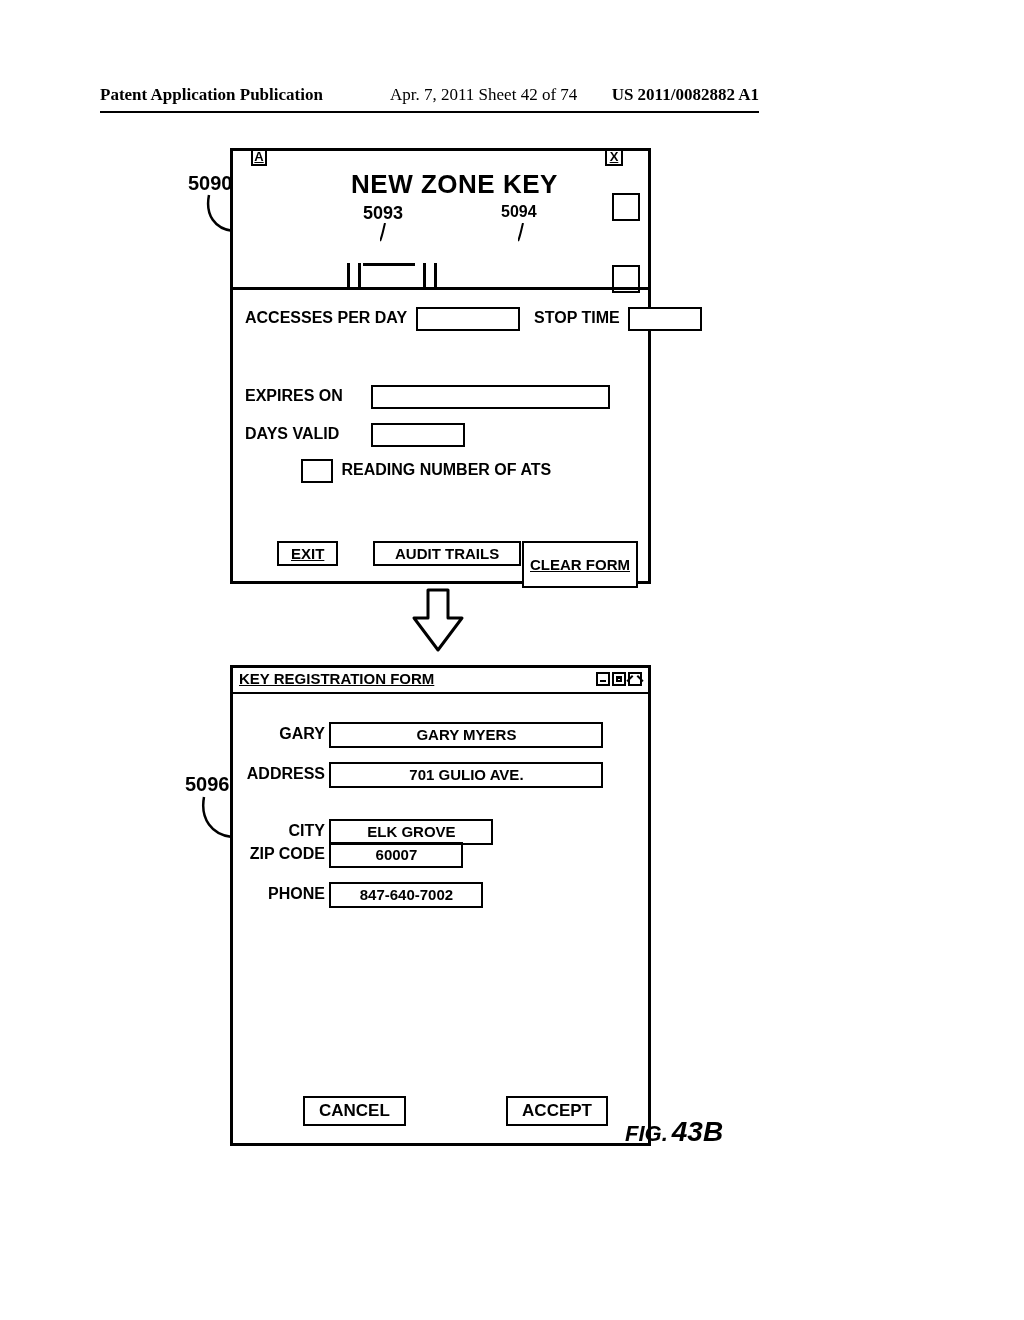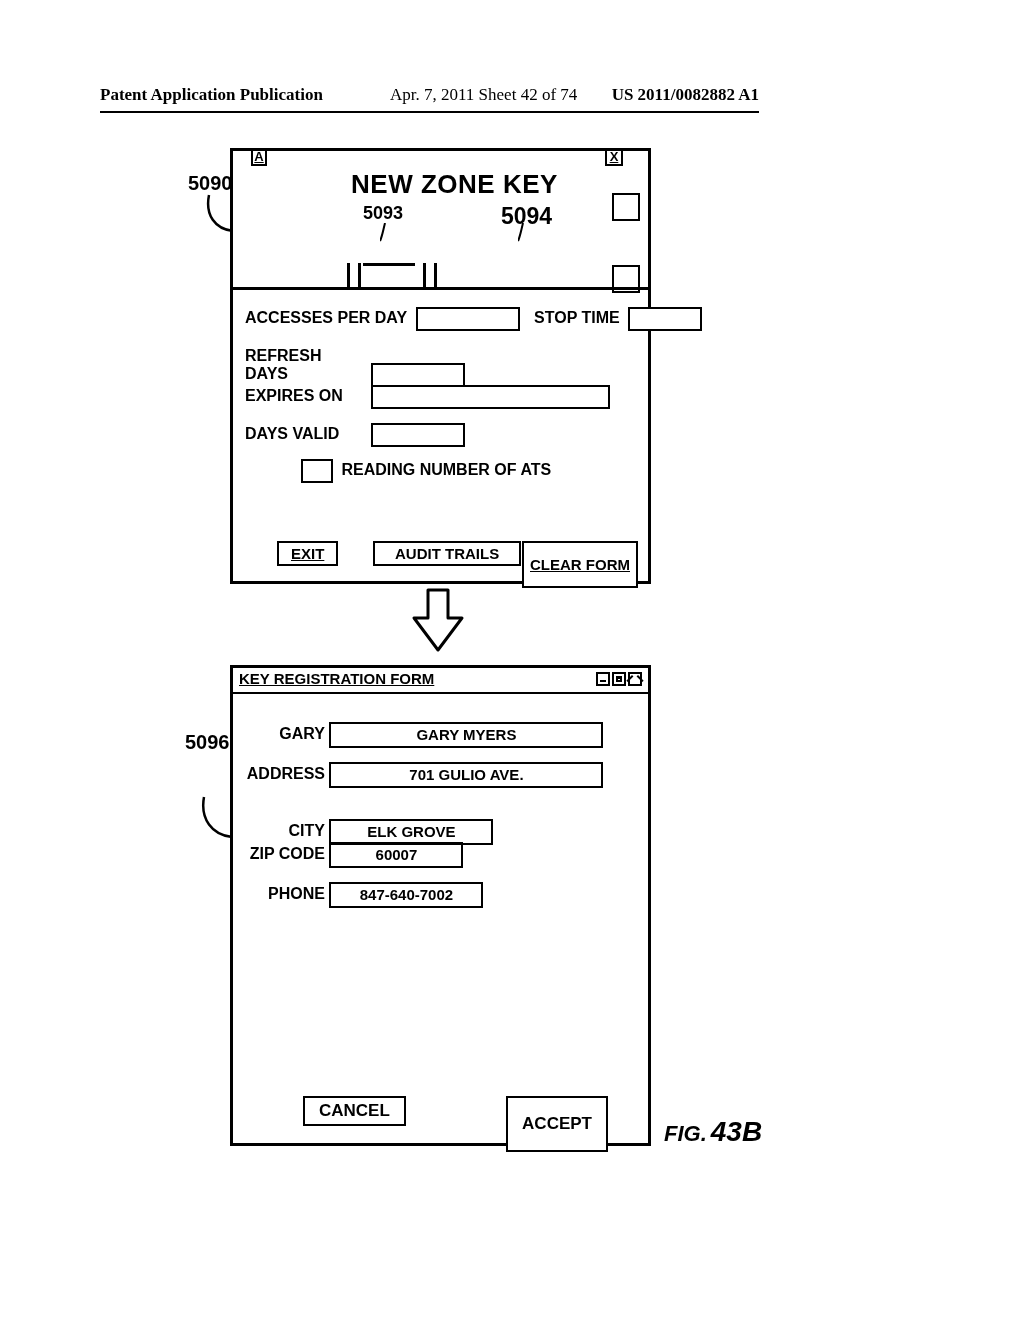--- a/index.html
+++ b/index.html
@@ -102,21 +102,21 @@
 
   .row { position:absolute; left:0; right:0; }
   .row .rlab { display:inline-block; text-align:right; font-family:Arial; font-weight:bold; font-stretch:condensed; font-size:16px; }
   .row .rinput {
     display:inline-block; border:2px solid #000; height:22px; text-align:center;
     font-family:Arial; font-weight:bold; font-stretch:condensed; font-size:15px;
     vertical-align:middle; line-height:22px;
   }
 
   .fig-label {
-    position:absolute; left: 664px; top: 1116px;
+    position:absolute; left: 625px; top: 1116px;
     font-family: Arial; font-style: italic; font-weight: bold; font-size: 22px;
   }
   .fig-label .big { font-style: italic; font-weight:900; font-size:28px; font-family: Arial; margin-left:4px;}
 
   
   .leader { position:absolute; pointer-events:none; }
 </style>
 </head>
 <body>
 
@@ -137,45 +137,41 @@
   <div class="window win1">
     <div class="titlebar-icon tb-a">A</div>
     <div class="titlebar-icon tb-close">X</div>
 
     <div class="big-title">NEW ZONE KEY</div>
 
     <div class="small-square" style="top:42px; right:8px;"></div>
     <div class="small-square" style="top:114px; right:8px;"></div>
 
     <div class="callout-num" style="position:absolute; left:130px; top:52px; font-size:18px;">5093</div>
-    <div class="callout-num" style="position:absolute; left:268px; top:52px; font-size:23px;text-align:center;">5094</div>
+    <div class="callout-num" style="position:absolute; left:268px; top:52px; font-size:16px;text-align:center;">5094</div>
     <svg style="position:absolute; left:147px; top:72px;" width="10" height="20">
         <path d="M5 0 C 3 8, 2 14, 0 18" stroke="#000" stroke-width="2" fill="none"></path>
       </svg>
     <svg style="position:absolute; left:285px; top:72px;" width="10" height="20">
         <path d="M5 0 C 3 8, 2 14, 0 18" stroke="#000" stroke-width="2" fill="none"></path>
       </svg>
 
 
     <div style="position:absolute; left:130px; top:112px; width:52px; border-top:3px solid #000;"></div>
 
     <div style="position:absolute; left:0; right:0; top:136px; border-top:3px solid #000;"></div>
     <div style="position:absolute; left:114px; top:112px; width:8px; height:24px; border-left:3px solid #000; border-right:3px solid #000;"></div>
     <div style="position:absolute; left:190px; top:112px; width:8px; height:24px; border-left:3px solid #000; border-right:3px solid #000;"></div>
 
     <div style="position:absolute; left:12px; top:156px; white-space:nowrap;">
       <span class="lbl">ACCESSES PER DAY</span>
       <span class="input-box" style="width:100px; margin-left:4px;"></span>
       <span class="lbl" style="margin-left:10px;">STOP TIME</span>
       <span class="input-box" style="width:70px; margin-left:4px;"></span>
     </div>
-    <div style="position:absolute; left:12px; top:196px;">
-      <span class="lbl" style="display:inline-block; width:122px;">REFRESH DAYS</span>
-      <span class="input-box" style="width:90px;"></span>
-    </div>
     <div style="position:absolute; left:12px; top:234px;">
       <span class="lbl" style="display:inline-block; width:122px;">EXPIRES ON</span>
       <span class="input-box" style="width:235px;"></span>
     </div>
     <div style="position:absolute; left:12px; top:272px;">
       <span class="lbl" style="display:inline-block; width:122px;">DAYS VALID</span>
       <span class="input-box" style="width:90px;"></span>
     </div>
     <div style="position:absolute; left:68px; top:308px;">
       <span class="input-box" style="width:28px;"></span>
@@ -192,21 +188,21 @@
       <span class="btn" style="padding:13px 6px; font-size:15px;"><span class="ul">CLEAR FORM</span></span>
     </div>
   </div>
 
   <div class="arrow" style="left:410px; top:588px;">
     <svg width="56" height="68">
       <path d="M18 2 H38 V30 H52 L28 62 L4 30 H18 Z" fill="#fff" stroke="#000" stroke-width="3" stroke-linejoin="round"></path>
     </svg>
   </div>
 
-  <div class="callout-num" style="position:absolute; left:185px; top:731px;">5096</div>
+  <div class="callout-num" style="position:absolute; left:185px; top:773px;">5096</div>
   <svg class="leader" style="left:200px; top:795px;" width="36" height="46">
     <path d="M4 2 C 0 24, 12 40, 32 42" stroke="#000" stroke-width="2.5" fill="none"></path>
   </svg>
 
   <div class="window win2">
     <div class="win2-title">KEY REGISTRATION FORM</div>
     <div class="mini-icons">
       <span class="mi min"></span>
       <span class="mi max"></span>
       <span class="mi cls"></span>
@@ -231,21 +227,21 @@
     </div>
     <div class="row" style="top:214px;">
       <span class="rlab" style="width:92px;">PHONE</span>
       <span class="rinput" style="width:150px;">847-640-7002</span>
     </div>
 
     <div style="position:absolute; left:70px; top:428px;">
       <span class="btn" style="padding:3px 14px; font-size:17px;"><span>CANCEL</span></span>
     </div>
     <div style="position:absolute; right:40px; top:428px;">
-      <span class="btn" style="padding:16px 14px; font-size:17px;"><span>ACCEPT</span></span>
+      <span class="btn" style="padding:3px 14px; font-size:17px;"><span>ACCEPT</span></span>
     </div>
   </div>
 
   <div class="fig-label">
     <span>FIG.</span><span class="big">43B</span>
   </div>
 
 </div>
 
 </body></html>

